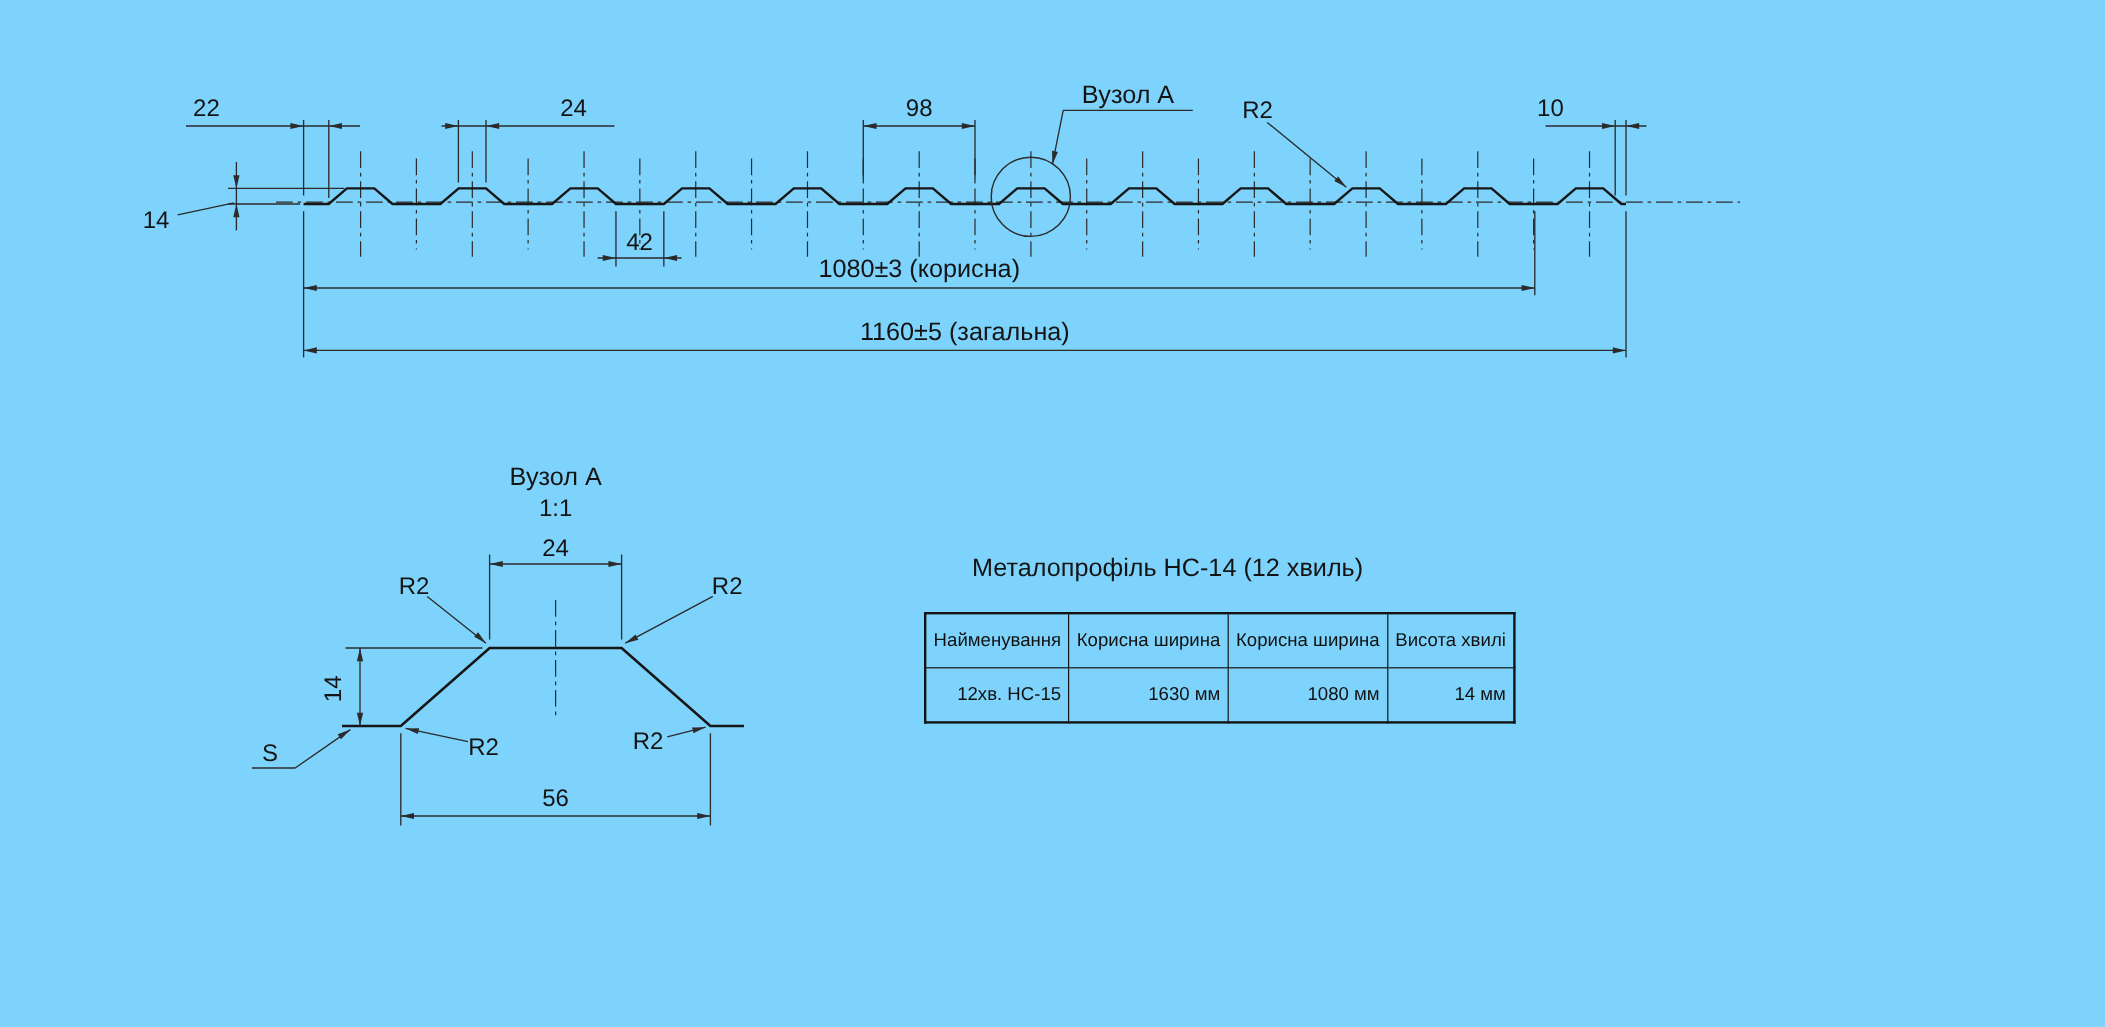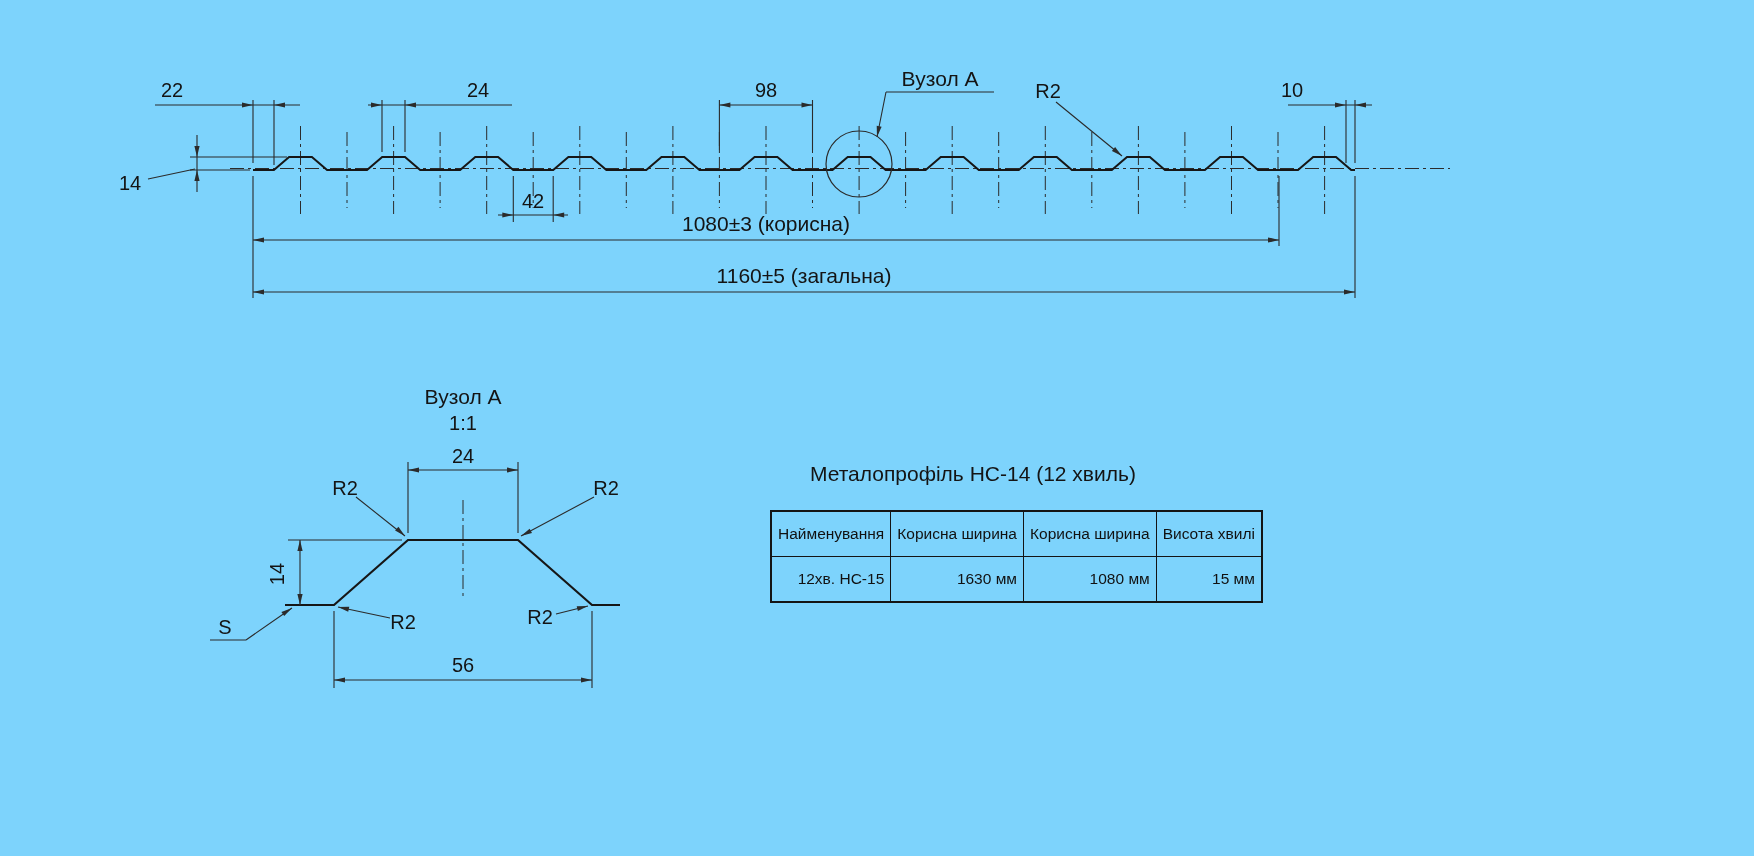--- a/index.html
+++ b/index.html
@@ -163,19 +163,19 @@
         <th class="c2">Корисна ширина</th>
         <th class="c3">Корисна ширина</th>
         <th class="c4">Висота хвилі</th>
       </tr>
     </thead>
     <tbody>
       <tr>
         <td>12хв. НС-15</td>
         <td>1630 мм</td>
         <td>1080 мм</td>
-        <td>15 мм</td>
+        <td>14 мм</td>
       </tr>
     </tbody>
   </table>
 </div>
 
 </div>
 
 </body></html>

